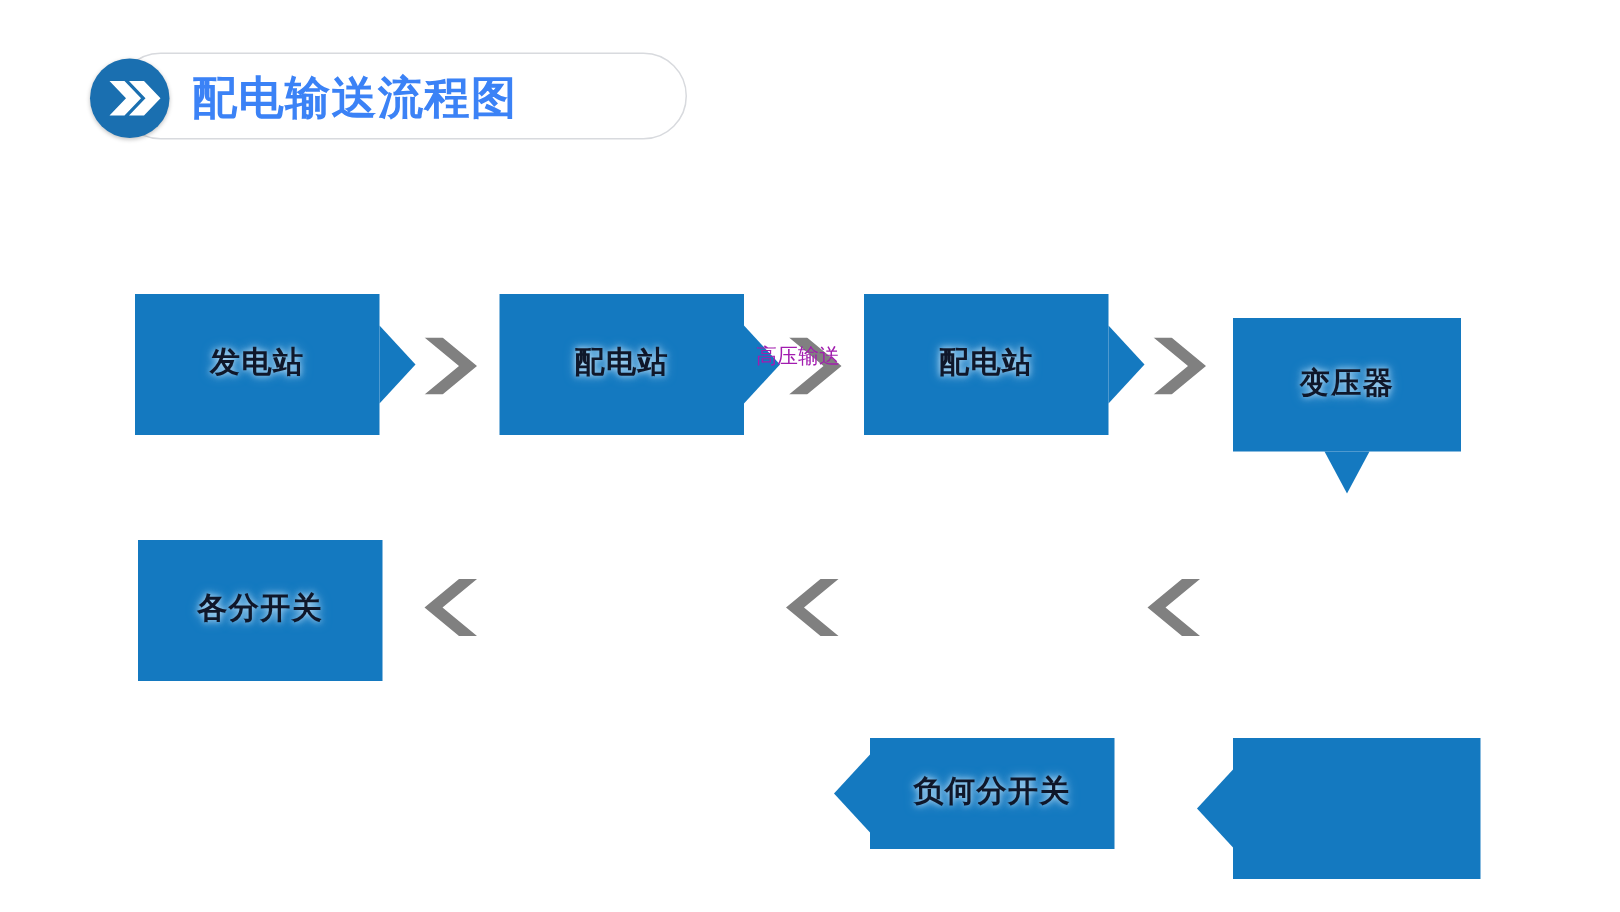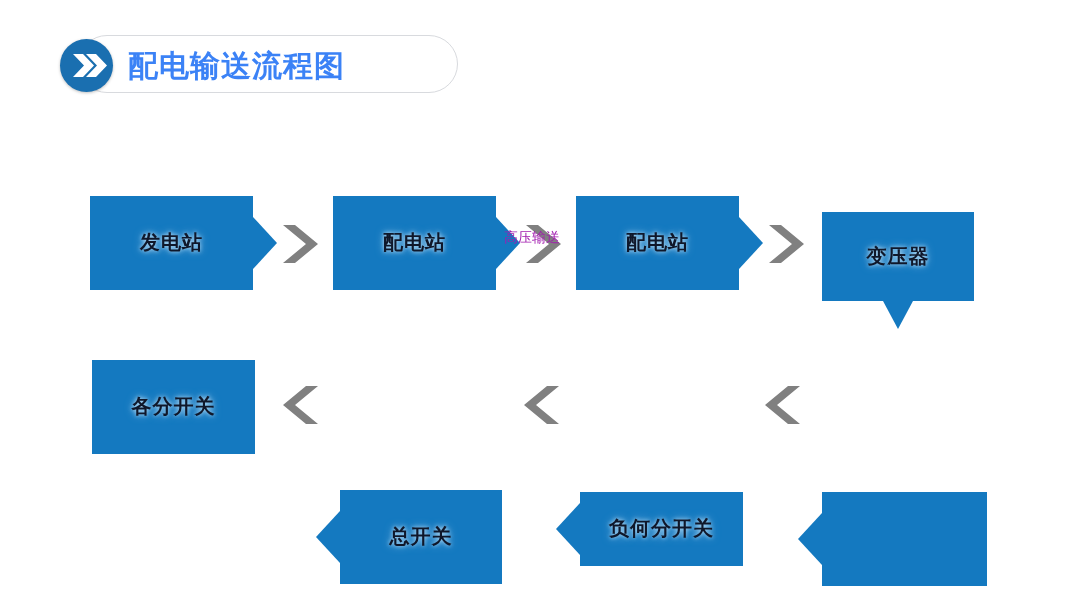--- a/index.html
+++ b/index.html
@@ -200,24 +200,20 @@
   <div class="flow-node" style="left:92px; top:230px; width:163px; height:94px;padding-left:45px;">
     <span class="node-label">各分开关</span>
   </div>
 
   <div class="chevron" style="left:280px; top:256px;">
     <svg width="40" height="38" viewBox="0 0 40 38" aria-hidden="true">
       <polygon points="38,0 26,0 3,19 26,38 38,38 15,19" fill="#808080"></polygon>
     </svg>
   </div>
 
-  <div class="flow-node" style="left:340px; top:360px; width:162px; height:94px;">
-    <span class="node-point-left"></span>
-    <span class="node-label">总开关</span>
-  </div>
 
   <div class="chevron" style="left:521px; top:256px;">
     <svg width="40" height="38" viewBox="0 0 40 38" aria-hidden="true">
       <polygon points="38,0 26,0 3,19 26,38 38,38 15,19" fill="#808080"></polygon>
     </svg>
   </div>
 
   <div class="flow-node" style="left:580px; top:362px; width:163px; height:74px;">
     <span class="node-point-left"></span>
     <span class="node-label">负何分开关</span>

